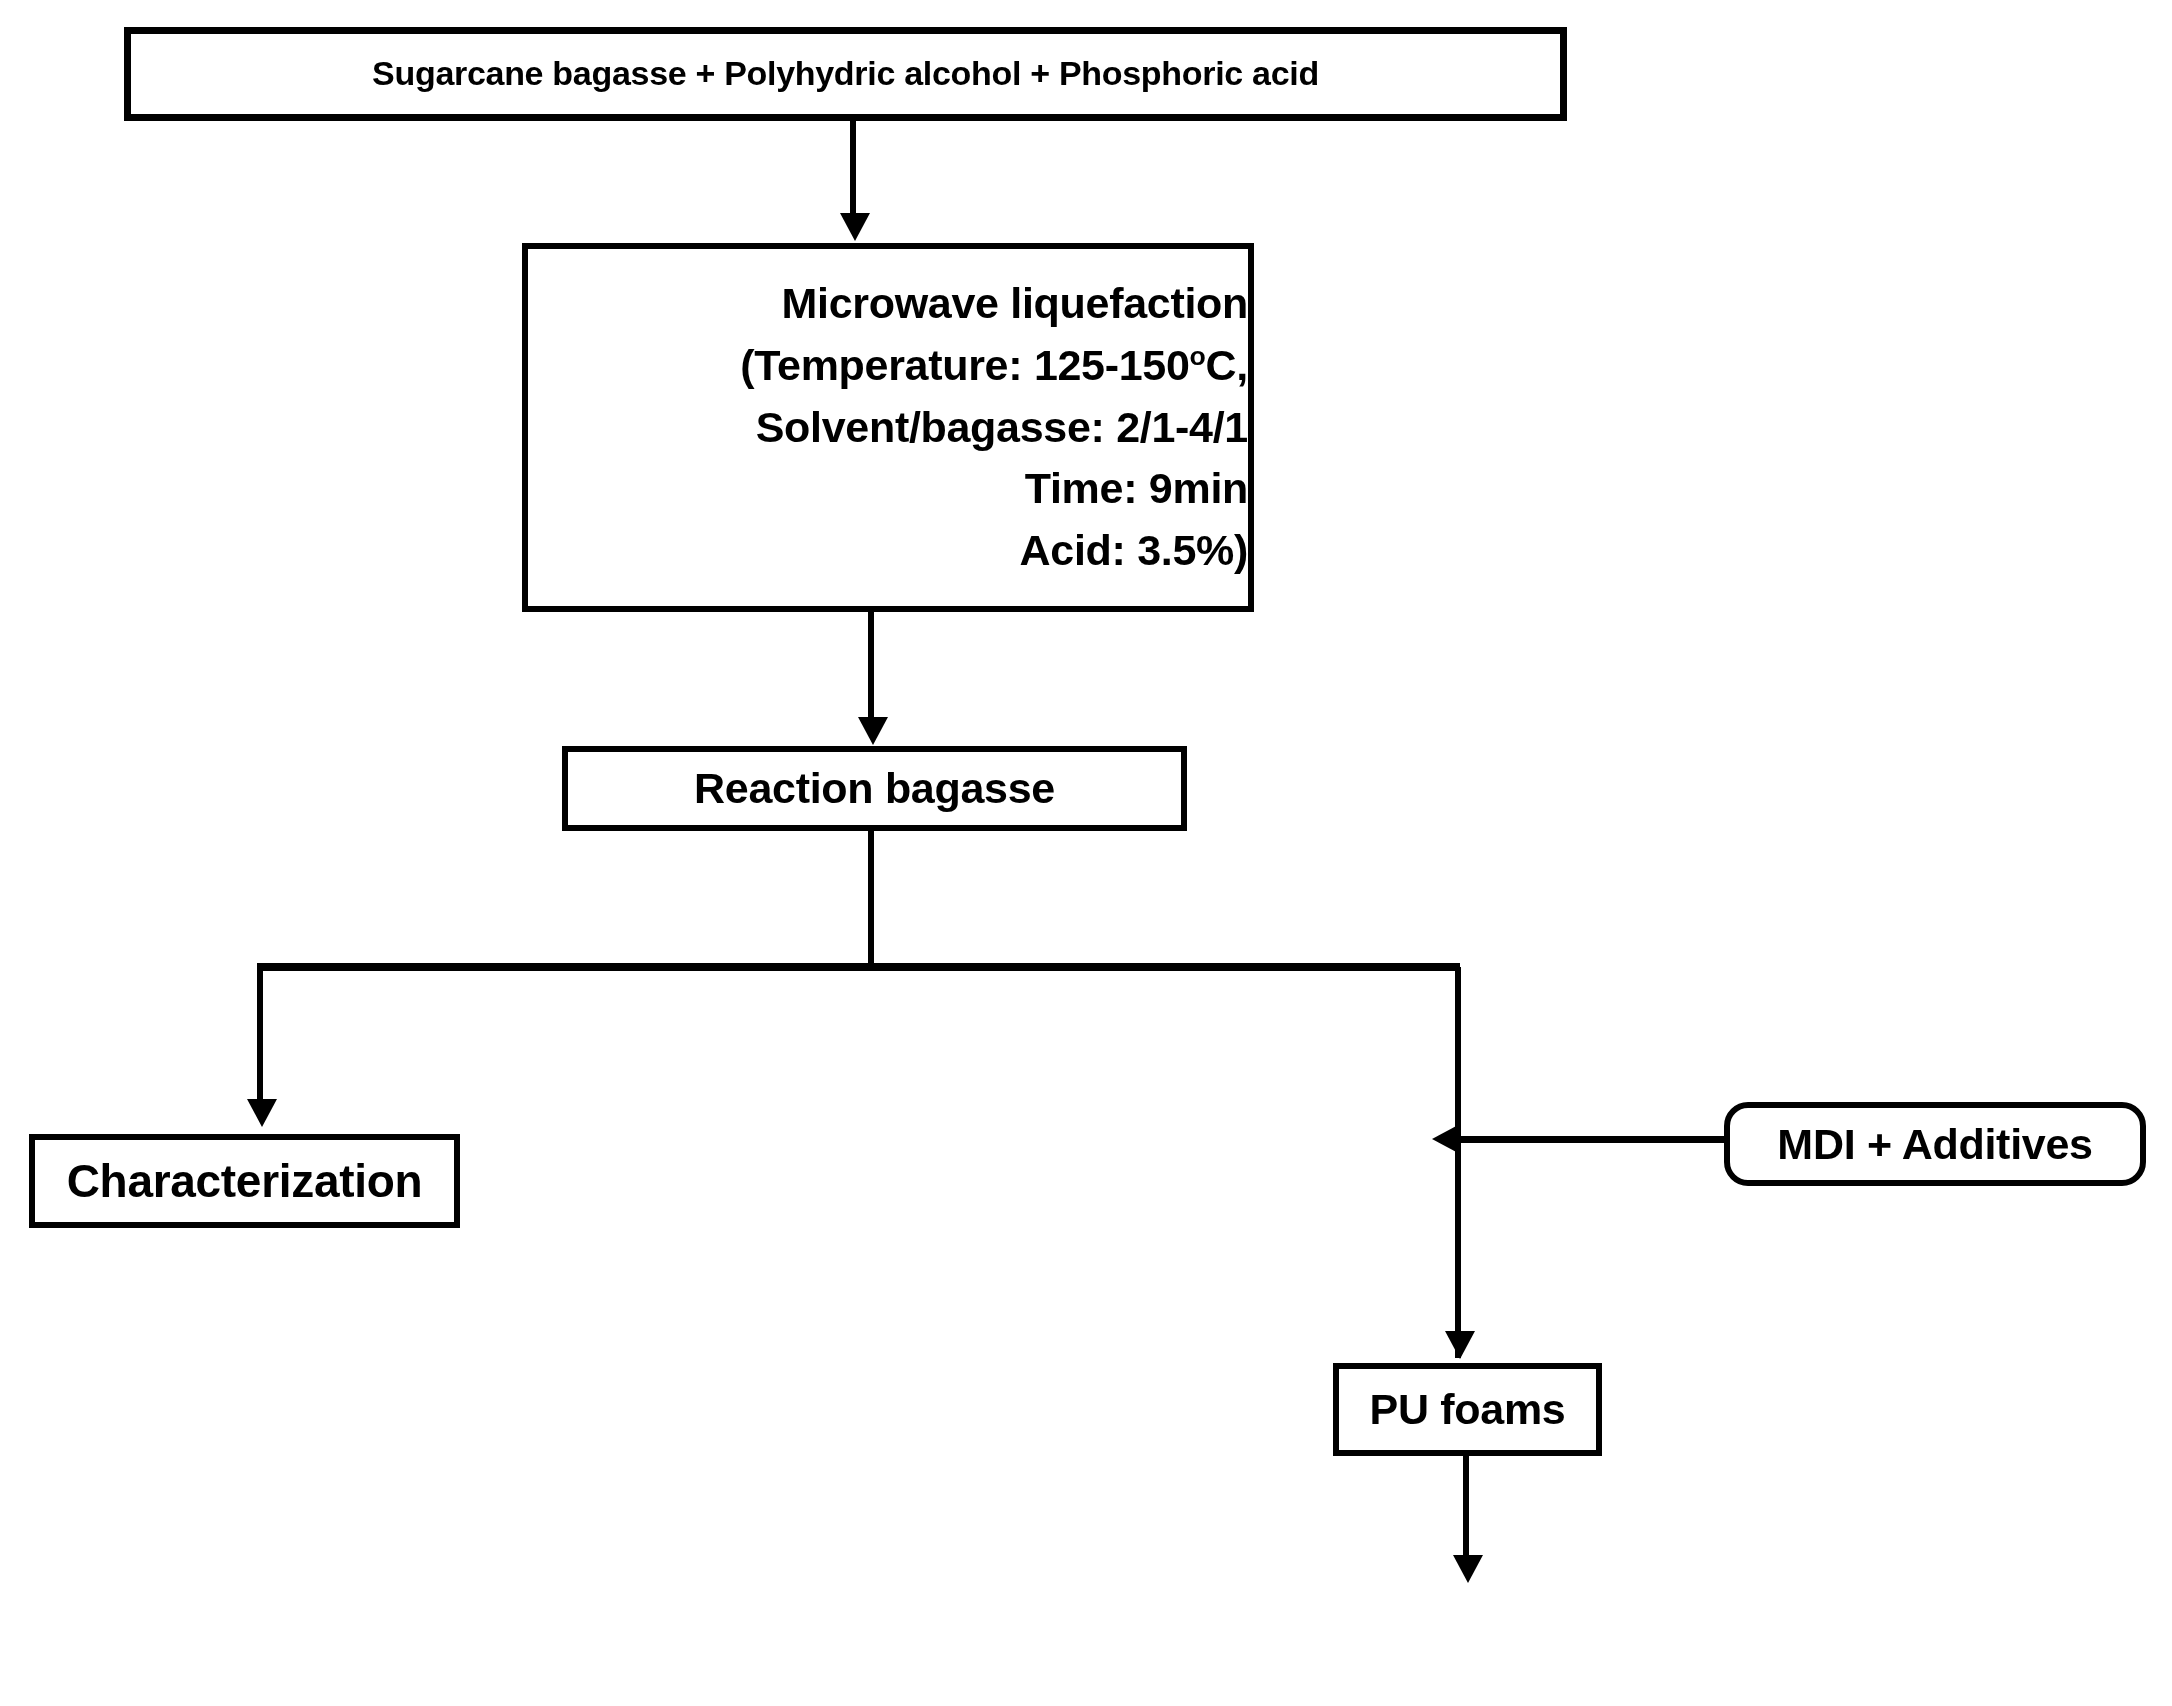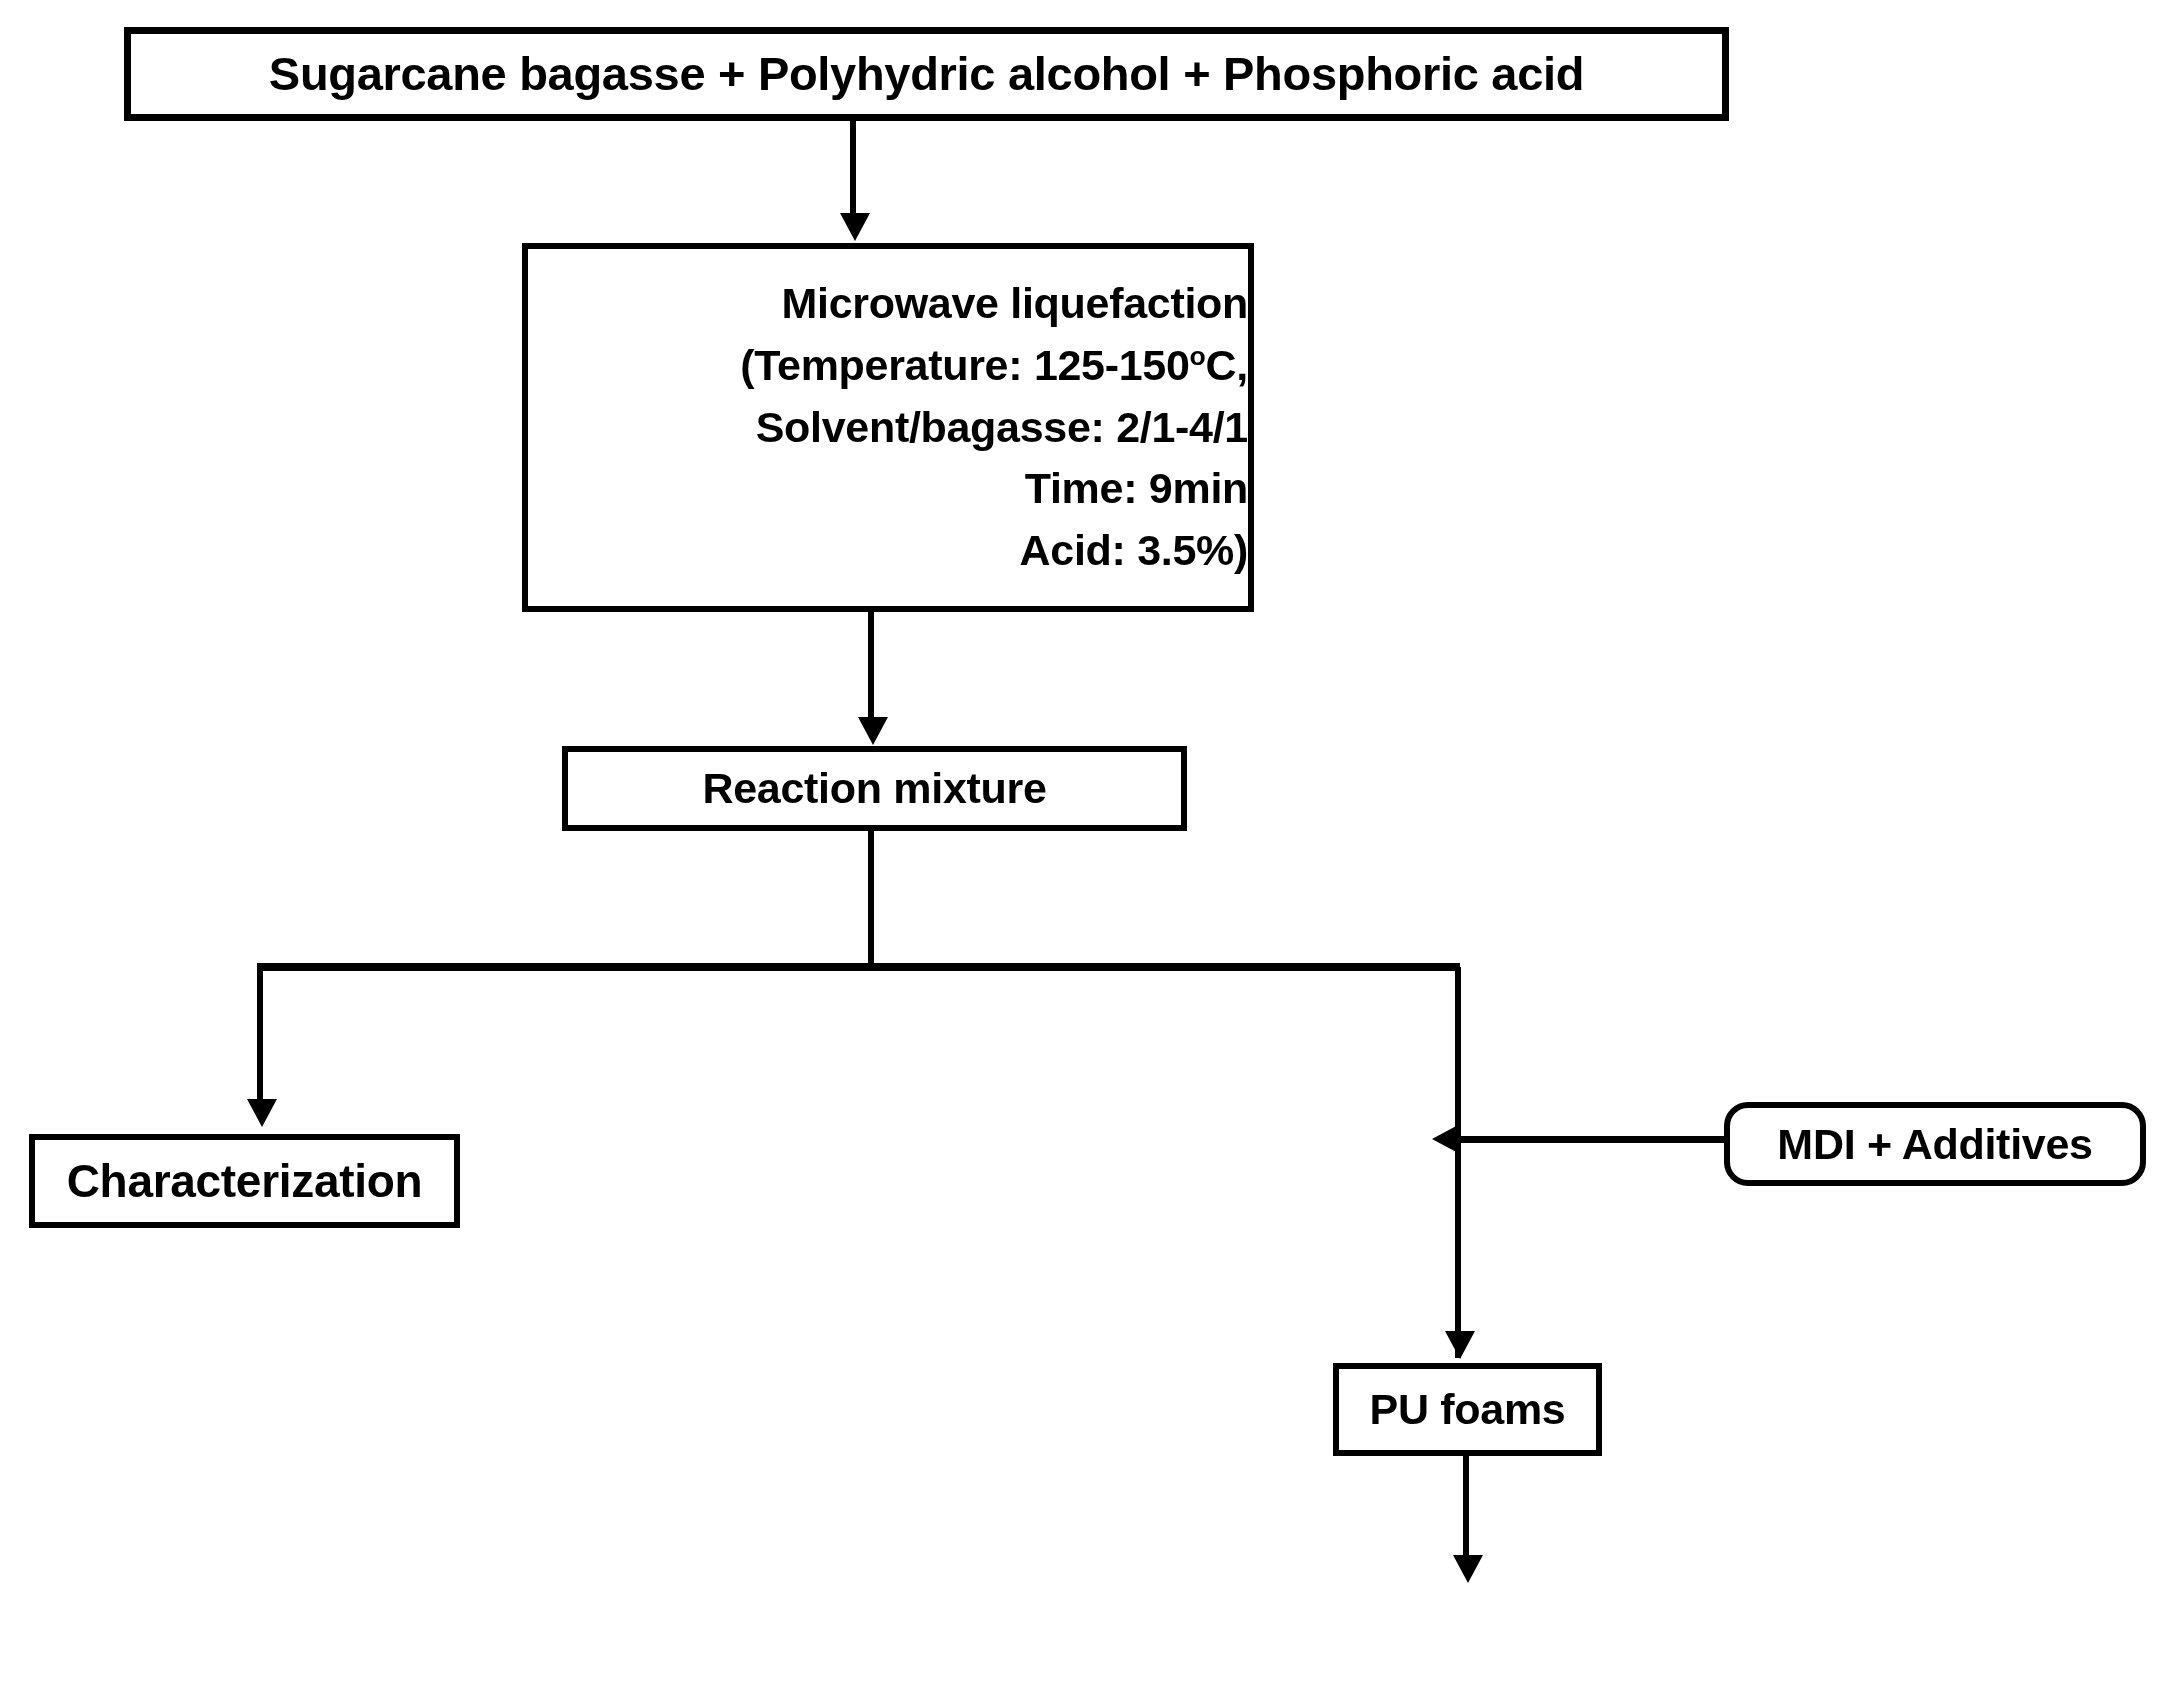--- a/index.html
+++ b/index.html
@@ -33,22 +33,22 @@
     z-index: 3;
   }
   .node .line {
     display: block;
     white-space: nowrap;
   }
 
   
   #node-feedstock {
     left: 124px;  top: 26.5px;
-    width: 1605px; height: 94px;
-    font-size: 47px;
+    width: 1443px; height: 94px;
+    font-size: 34px;
     border-width: 7.7px;
   }
   #node-liquefaction {
     left: 522px;  top: 243px;
     width: 732px; height: 369px;
     font-size: 43px;
     border-width: 6.3px;
     line-height: 1.44;
     align-items: flex-end;
   }
@@ -141,21 +141,21 @@
 
   <div class="node" id="node-liquefaction">
     <span class="line">Microwave liquefaction</span>
     <span class="line"><span>(Temperature: 125-150</span><span class="sup">o</span><span>C,</span></span>
     <span class="line">Solvent/bagasse: 2/1-4/1</span>
     <span class="line">Time: 9min</span>
     <span class="line">Acid: 3.5%)</span>
   </div>
 
   <div class="node" id="node-reaction-mixture">
-    <span class="line">Reaction mixture</span>
+    <span class="line">Reaction bagasse</span>
   </div>
 
   <div class="node" id="node-characterization">
     <span class="line">Characterization</span>
   </div>
 
   <div class="node" id="node-mdi">
     <span class="line">MDI + Additives</span>
   </div>
 

